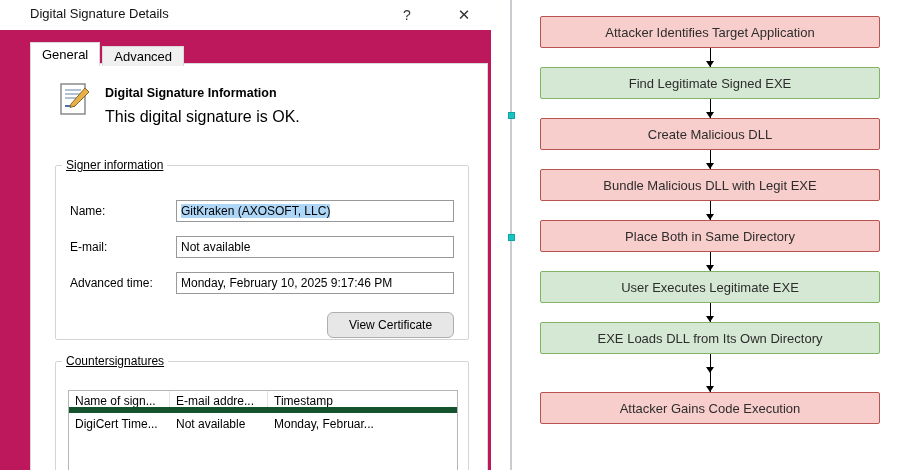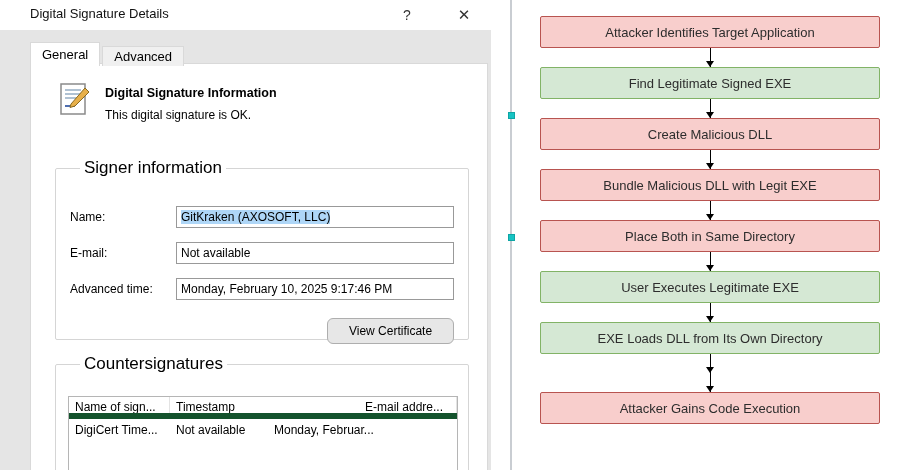--- a/index.html
+++ b/index.html
@@ -1,42 +1,42 @@
 <!DOCTYPE html>
 <html><head>
 <meta charset="utf-8">
 <style>
   * { box-sizing: border-box; margin: 0; padding: 0; }
   html, body { width: 900px; height: 470px; overflow: hidden; background: #ffffff;
     font-family: "Liberation Sans", sans-serif; color: #000; }
   body { position: relative; }
 
   
-  .dialog { position: absolute; left: 0; top: 0; width: 491px; height: 470px; background: #e5e5e5; }
+  .dialog { position: absolute; left: 0; top: 0; width: 491px; height: 470px; background: #be185d; }
   .titlebar { position: absolute; left: 0; top: 0; width: 100%; height: 30px; background: #fff; }
   .titlebar .title { position: absolute; left: 30px; top: 6px; font-size: 13px; color: #111; }
   .titlebar .btn { position: absolute; top: 4px; width: 26px; height: 22px; text-align: center;
     line-height: 22px; font-size: 14px; color: #333; cursor: default; }
   .titlebar .help { left: 394px; }
   .titlebar .close { left: 451px; font-size: 15px; }
 
   .tabstrip { position: absolute; left: 30px; top: 42px; display: flex; align-items: flex-end; z-index: 3; }
   .tab { height: 20px; line-height: 19px; padding: 0 11px; font-size: 13px;
     background: #f0f0f0; border: 1px solid #d9d9d9; border-bottom: none; margin-right: 2px; }
   .tab.active { height: 24px; line-height: 23px; background: #fff; position: relative; z-index: 4; }
 
   .panel { position: absolute; left: 30px; top: 63px; width: 458px; height: 440px;
     background: #fff; border: 1px solid #d9d9d9; }
 
   .sigicon { position: absolute; left: 26px; top: 18px; width: 36px; height: 36px; }
   .hdr-title { position: absolute; left: 74px; top: 22px; font-size: 12.5px; font-weight: bold; }
-  .hdr-sub   { position: absolute; left: 74px; top: 44px; font-size: 12px; }
+  .hdr-sub   { position: absolute; left: 74px; top: 44px; font-size: 16px; }
 
   fieldset { position: absolute; border: 1px solid #d5d5d5; border-radius: 2px; }
-  legend { font-size: 17px; padding: 0 4px; margin-left: 24px; }
+  legend { font-size: 12px; padding: 0 4px; margin-left: 6px; text-decoration: underline; }
 
   .fs-signer { left: 24px; top: 94px; width: 414px; height: 182px; }
   .frow-label { position: absolute; left: 14px; font-size: 12px; }
   .frow-box { position: absolute; left: 120px; width: 278px; height: 22px; background: #fff;
     border: 1px solid #999; font-size: 12px; line-height: 20px; padding: 0 4px;
     white-space: nowrap; overflow: hidden; }
   .sel { background: #aed6f7; }
   .btn-viewcert { position: absolute; left: 271px; top: 140px; width: 127px; height: 26px;
     background: #e7e7e7; border: 1px solid #aeaeae; font-size: 12px; text-align: center;
     line-height: 24px; border-radius: 6px; }
@@ -119,22 +119,22 @@
 
       <div class="btn-viewcert">View Certificate</div>
     </fieldset>
 
     <fieldset class="fs-counter">
       <legend>Countersignatures</legend>
 
       <div class="ctable">
         <div class="hrow">
           <div class="hcell c0">Name of sign...</div>
+          <div class="hcell c1">E-mail addre...</div>
           <div class="hcell c2">Timestamp</div>
-          <div class="hcell c1">E-mail addre...</div>
         </div>
         <div class="drow">
           <div class="dcell c0">DigiCert Time...</div>
           <div class="dcell c1">Not available</div>
           <div class="dcell c2">Monday, Februar...</div>
         </div>
       </div>
     </fieldset>
 
   </div>

